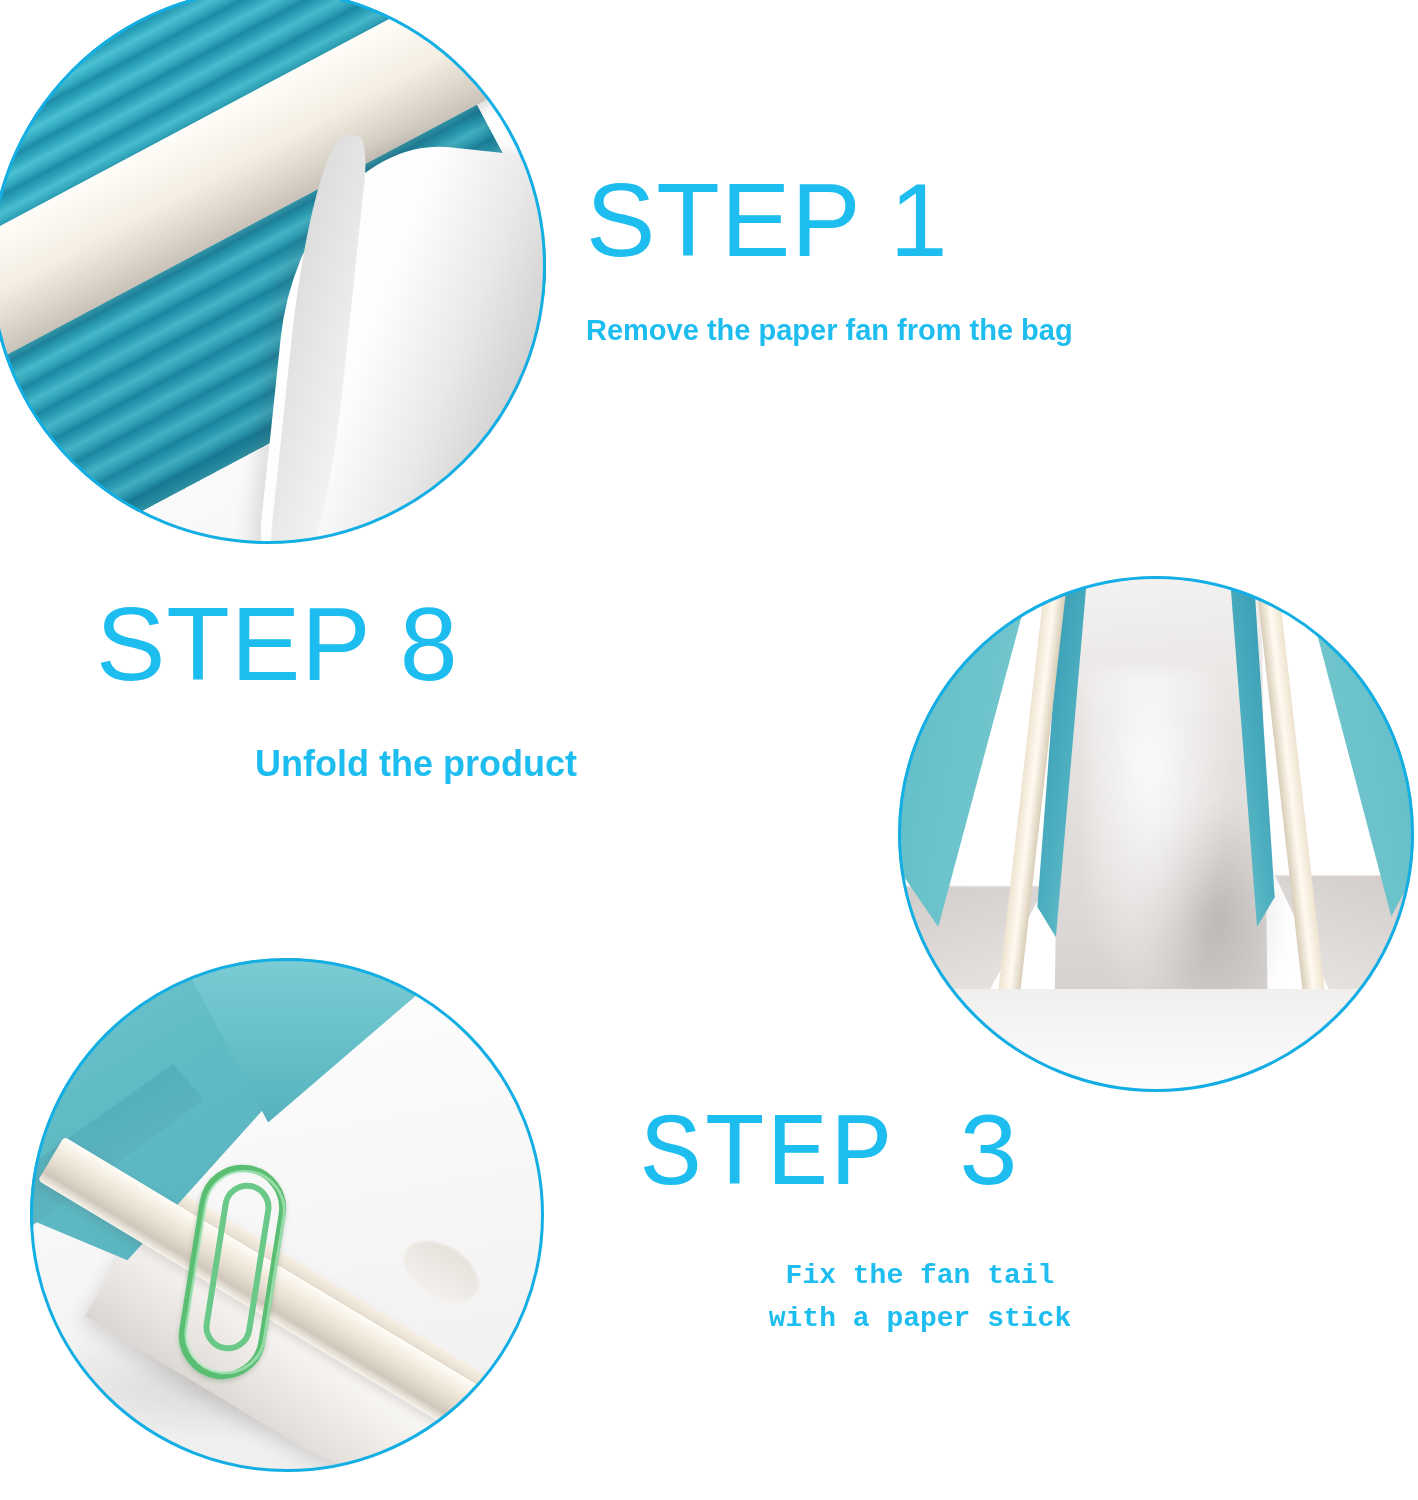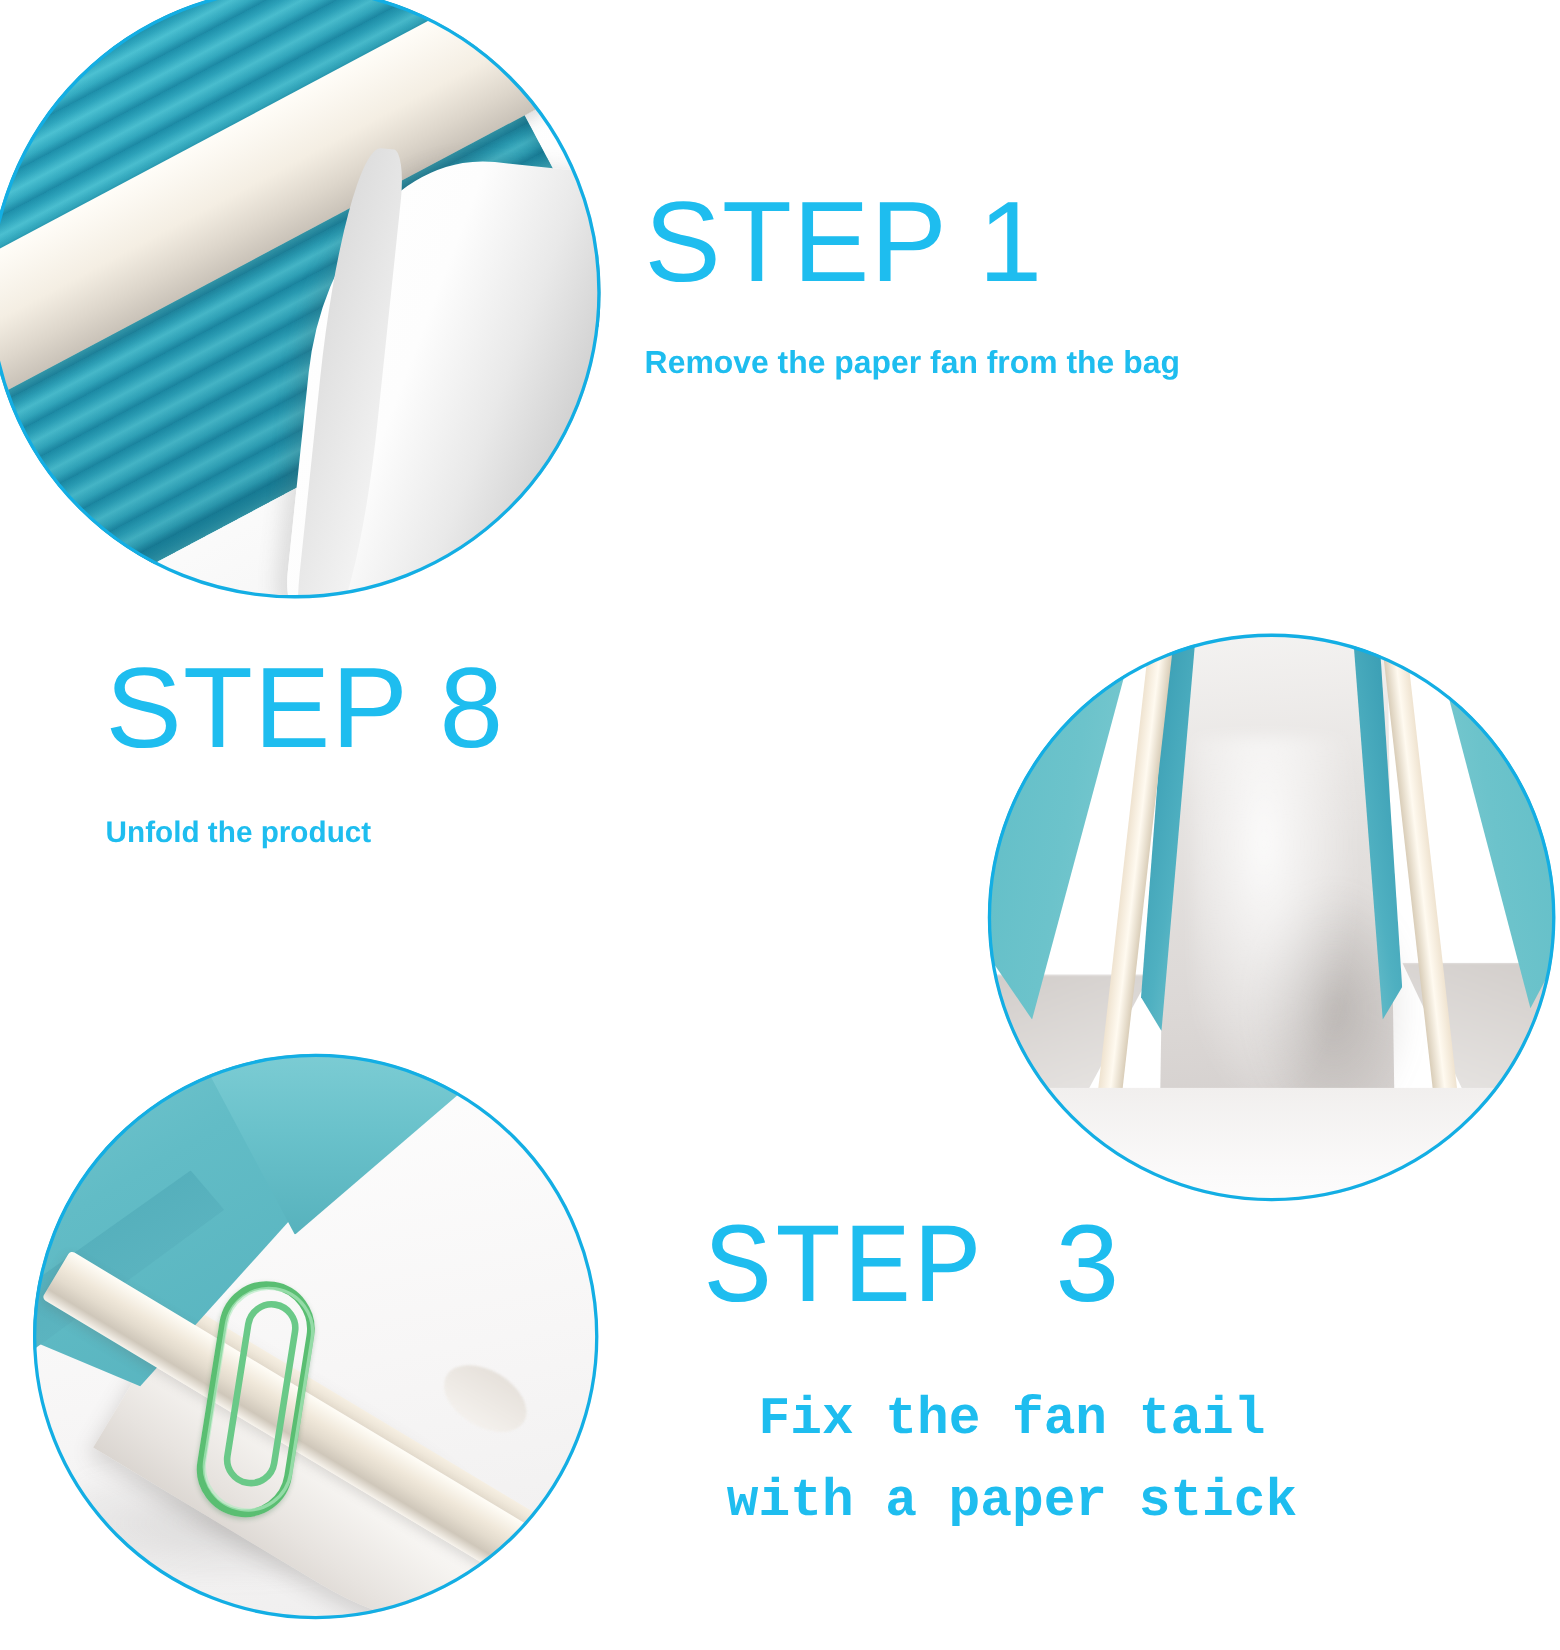--- a/index.html
+++ b/index.html
@@ -312,27 +312,27 @@
 
   
   #step1 { left:586px; top:168px; text-align:left; }
   #step1 .step-title { font-size:104px; }
   #step1 .step-line  { font-size:29px; }
   #step1 .step-body  { margin-top:36px; }
 
   
   #step2 { left:96px; top:592px; text-align:left; }
   #step2 .step-title { font-size:104px; }
-  #step2 .step-line  { font-size:27px; text-align:left; }
+  #step2 .step-line  { font-size:36px; text-align:center; }
   #step2 .step-body  { margin-top:40px; width:640px; }
 
   
   #step3 { left:640px; top:1104px; text-align:left;font-family:Liberation Mono, monospace; }
   #step3 .step-title { font-size:104px; }
-  #step3 .step-line  { font-size:48px; text-align:center; }
+  #step3 .step-line  { font-size:28px; text-align:center; }
   #step3 .step-body  { margin-top:46px; width:560px; }
 </style>
 </head>
 <body>
 
 <div id="sheet">
 
   <div class="photo-circle" style="left:-10px; top:-12px; width:556px; height:556px;">
     <div class="photo-inner">
       <div class="p1-bg"></div>

